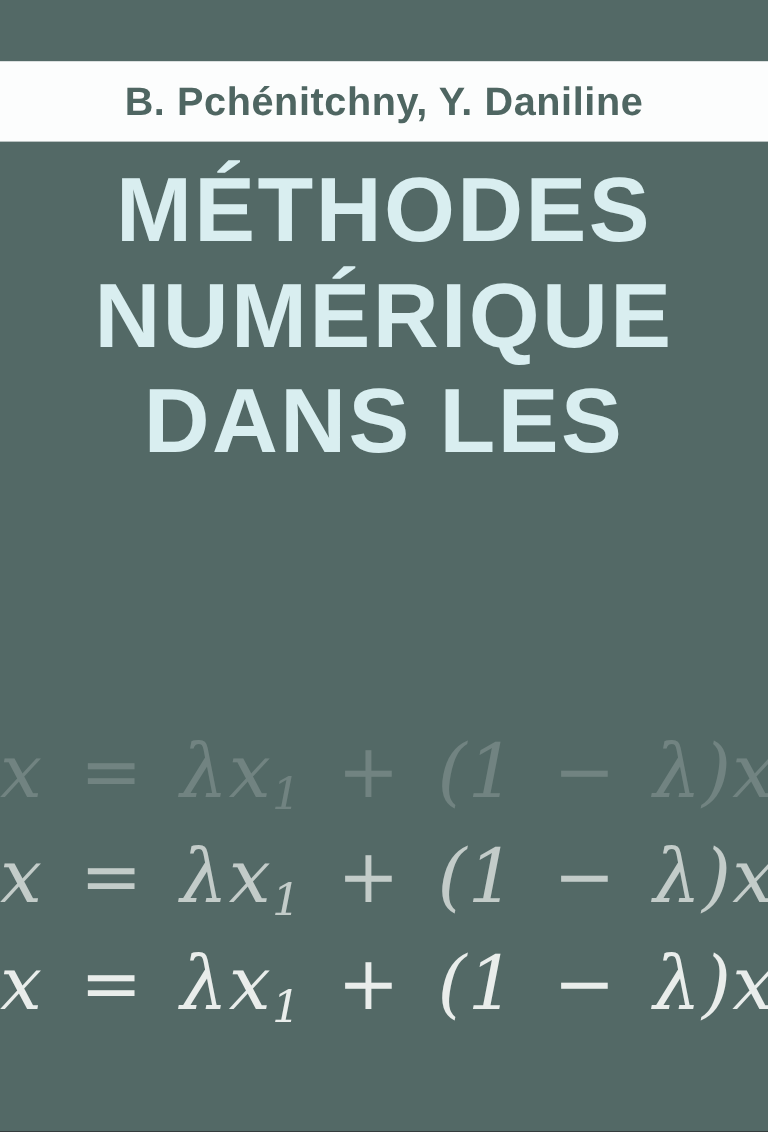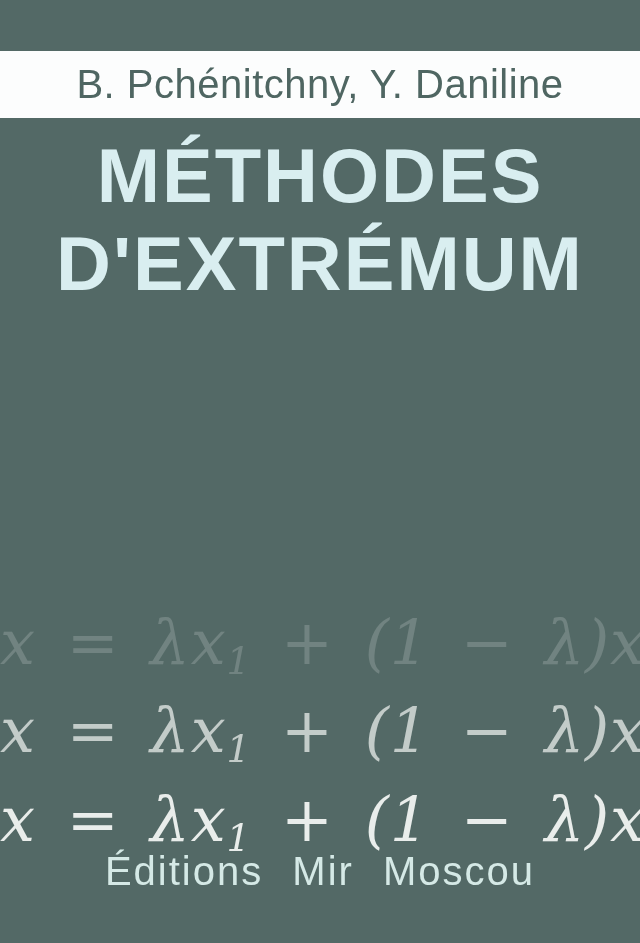--- a/index.html
+++ b/index.html
@@ -25,22 +25,22 @@
     top: 51px;
     left: 0;
     right: 0;
     height: 67px;
     background: var(--band-bg);
     display: flex;
     align-items: center;
     justify-content: center;
   }
   .author-names {
-    font-size: 40px;
-    font-weight: 400;
+    font-size: 33px;
+    font-weight: 700;
     letter-spacing: 0.5px;
     color: var(--band-text);
     white-space: nowrap;
   }
   .title-block {
     position: absolute;
     top: 132px;
     left: 0;
     right: 0;
     text-align: center;
@@ -89,24 +89,24 @@
 <body>
 
 <div class="cover">
 
   <div class="author-band">
     <span class="author-names">B. Pchénitchny, Y. Daniline</span>
   </div>
 
   <div class="title-block">
     <div class="title-line">MÉTHODES</div>
-    <div class="title-line">D'EXTRÉMUM</div>
+    <div class="title-line">NUMÉRIQUE</div>
+    <div class="title-line">DANS LES</div>
   </div>
 
   <div class="formula-block">
     <div class="formula-row" style="opacity: 0.2;"><span>x = λx</span><span class="sub">1</span><span> + (1 − λ)x</span></div>
     <div class="formula-row" style="opacity: 0.75;"><span>x = λx</span><span class="sub">1</span><span> + (1 − λ)x</span></div>
     <div class="formula-row" style="opacity: 1;"><span>x = λx</span><span class="sub">1</span><span> + (1 − λ)x</span></div>
   </div>
 
-  <div class="publisher">Éditions  Mir  Moscou</div>
 
 </div>
 
 </body></html>

